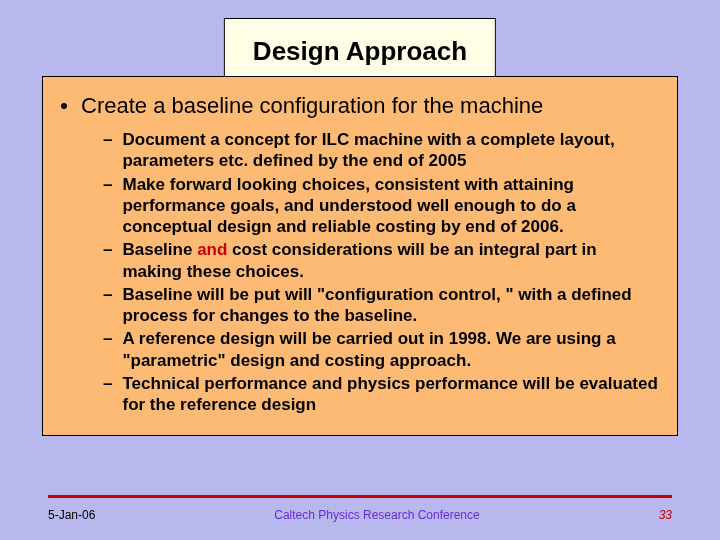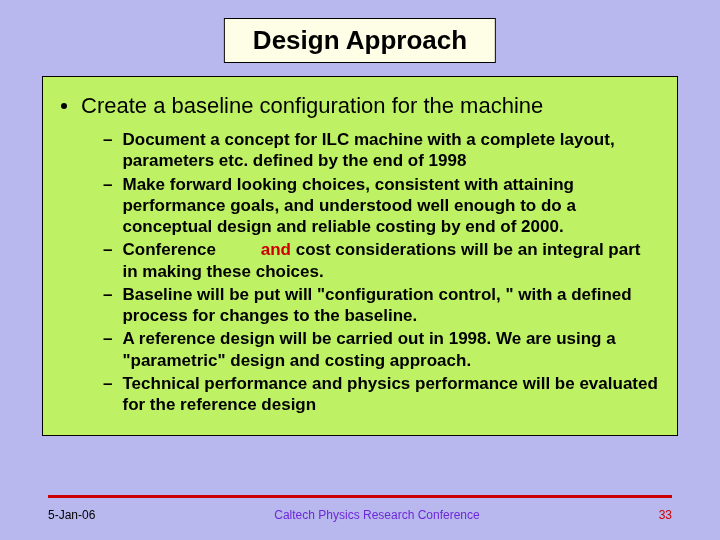--- a/index.html
+++ b/index.html
@@ -11,33 +11,33 @@
     position: relative;
     overflow: hidden;
   }
   .title-box {
     position: absolute;
     top: 18px;
     left: 50%;
     transform: translateX(-50%);
     background: #fefde6;
     border: 1px solid #000;
-    padding: 6px 28px;
+    padding: 17px 28px;
     font-family: Arial, Helvetica, sans-serif;
     font-weight: 900;
     font-size: 26px;
     color: #000;
     text-align: center;
   }
   .content-box {
     position: absolute;
     top: 76px;
     left: 42px;
     right: 42px;
-    background: #bef264;
+    background: #fdba74;
     border: 1px solid #000;
     padding: 16px 18px 18px 18px;
   }
   .main-bullet {
     display: flex;
     align-items: flex-start;
     margin-bottom: 10px;
   }
   .main-bullet .dot {
     width: 6px;
@@ -70,21 +70,20 @@
     line-height: 1.25;
   }
   .sub-bullet .txt {
     font-size: 17px;
     font-weight: 700;
     color: #000;
     line-height: 1.25;
   }
   .sub-bullet .txt .red {
     color: #cc0000;
-    margin-left: 40px;
   }
   .footer {
     position: absolute;
     left: 0;
     right: 0;
     bottom: 18px;
     padding: 0 48px;
   }
   .footer-line {
     height: 3px;
@@ -92,46 +91,46 @@
     margin-bottom: 10px;
   }
   .footer-row {
     display: flex;
     justify-content: center;
     align-items: center;
     font-size: 12px;
   }
   .footer-date { color: #000; }
   .footer-center { color: #6d28d9; text-align: center; flex: 1; }
-  .footer-page { color: #cc0000; }
+  .footer-page { color: #cc0000; font-style: italic; }
 </style>
 </head>
 <body>
 
 <div class="title-box">
   <span>Design Approach</span>
 </div>
 
 <div class="content-box">
   <div class="main-bullet">
     <div class="dot"></div>
     <div class="txt">Create a baseline configuration for the machine</div>
   </div>
   <div class="sub-list">
     <div class="sub-bullet">
       <div class="dash">–</div>
-      <div class="txt"><span>Document a concept for ILC machine with a complete layout, parameters etc. defined by the end of 1998</span><span class="red"></span><span></span></div>
+      <div class="txt"><span>Document a concept for ILC machine with a complete layout, parameters etc. defined by the end of 2005</span><span class="red"></span><span></span></div>
     </div>
     <div class="sub-bullet">
       <div class="dash">–</div>
-      <div class="txt"><span>Make forward looking choices, consistent with attaining performance goals, and understood well enough to do a conceptual design and reliable costing by end of 2000.</span><span class="red"></span><span></span></div>
+      <div class="txt"><span>Make forward looking choices, consistent with attaining performance goals, and understood well enough to do a conceptual design and reliable costing by end of 2006.</span><span class="red"></span><span></span></div>
     </div>
     <div class="sub-bullet">
       <div class="dash">–</div>
-      <div class="txt"><span>Conference </span><span class="red">and</span><span> cost considerations will be an integral part in making these choices.</span></div>
+      <div class="txt"><span>Baseline </span><span class="red">and</span><span> cost considerations will be an integral part in making these choices.</span></div>
     </div>
     <div class="sub-bullet">
       <div class="dash">–</div>
       <div class="txt"><span>Baseline will be put will "configuration control, " with a defined process for changes to the baseline.</span><span class="red"></span><span></span></div>
     </div>
     <div class="sub-bullet">
       <div class="dash">–</div>
       <div class="txt"><span>A reference design will be carried out in 1998.   We are using a "parametric" design and costing approach.</span><span class="red"></span><span></span></div>
     </div>
     <div class="sub-bullet">

